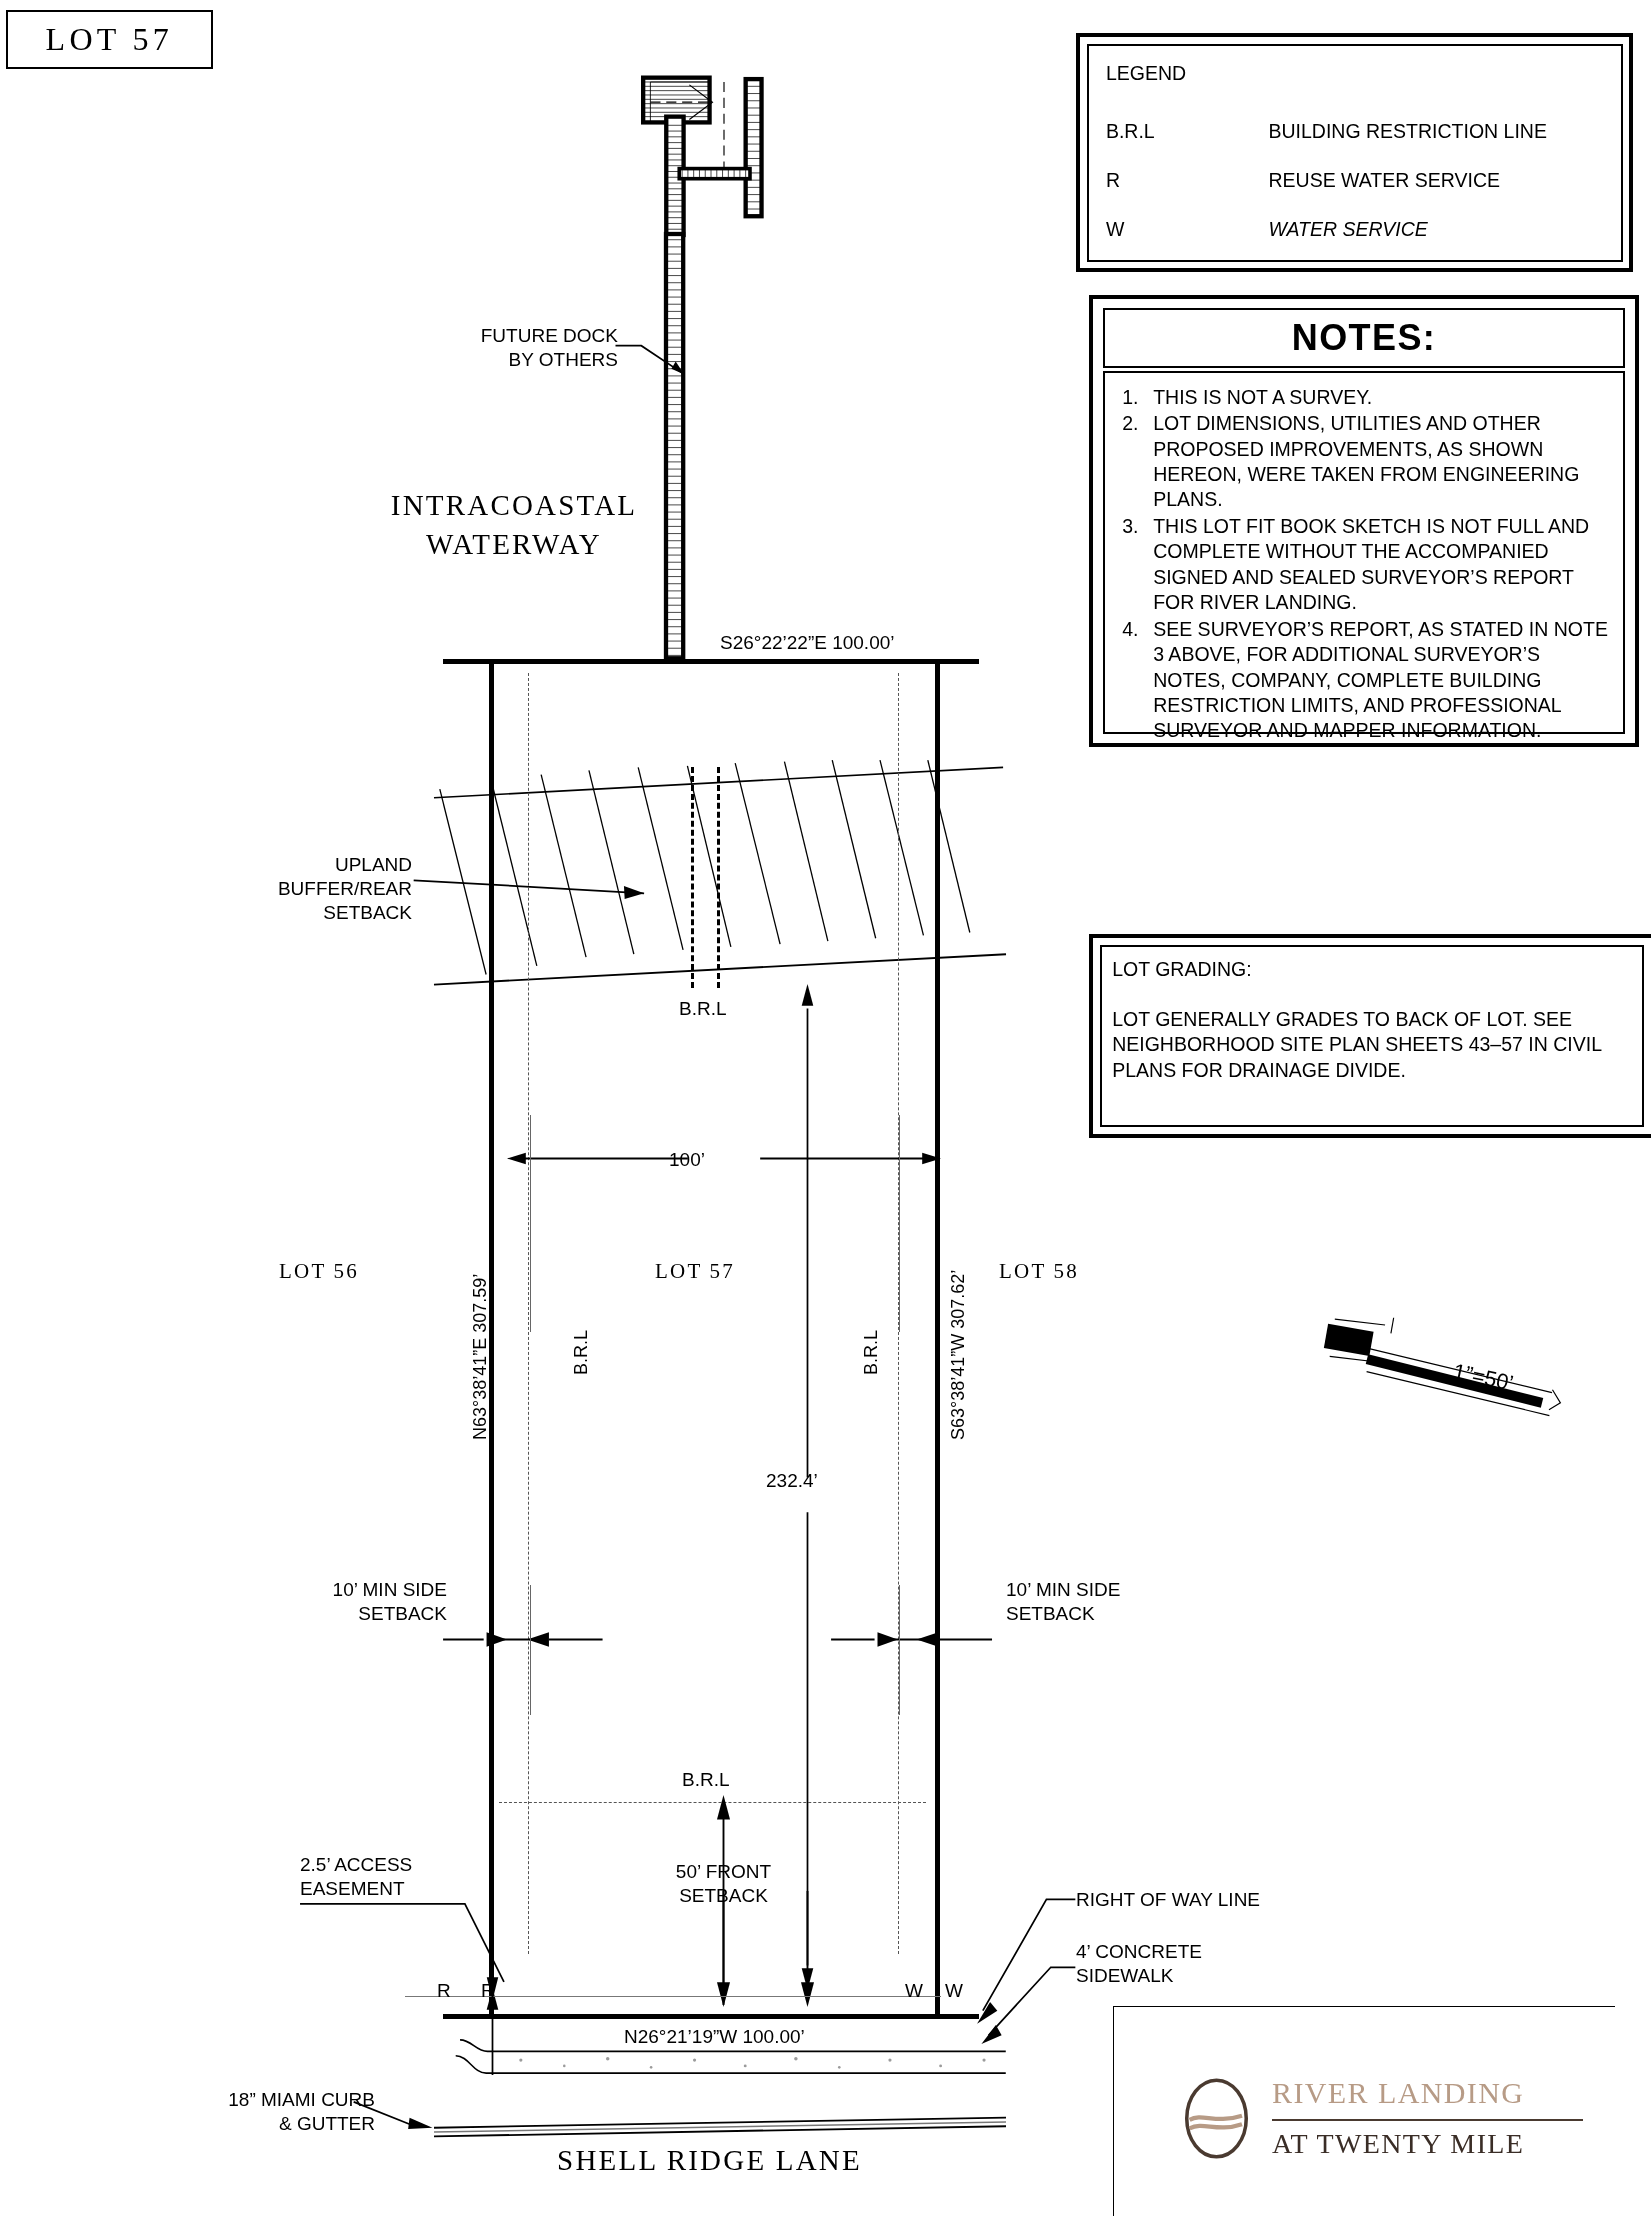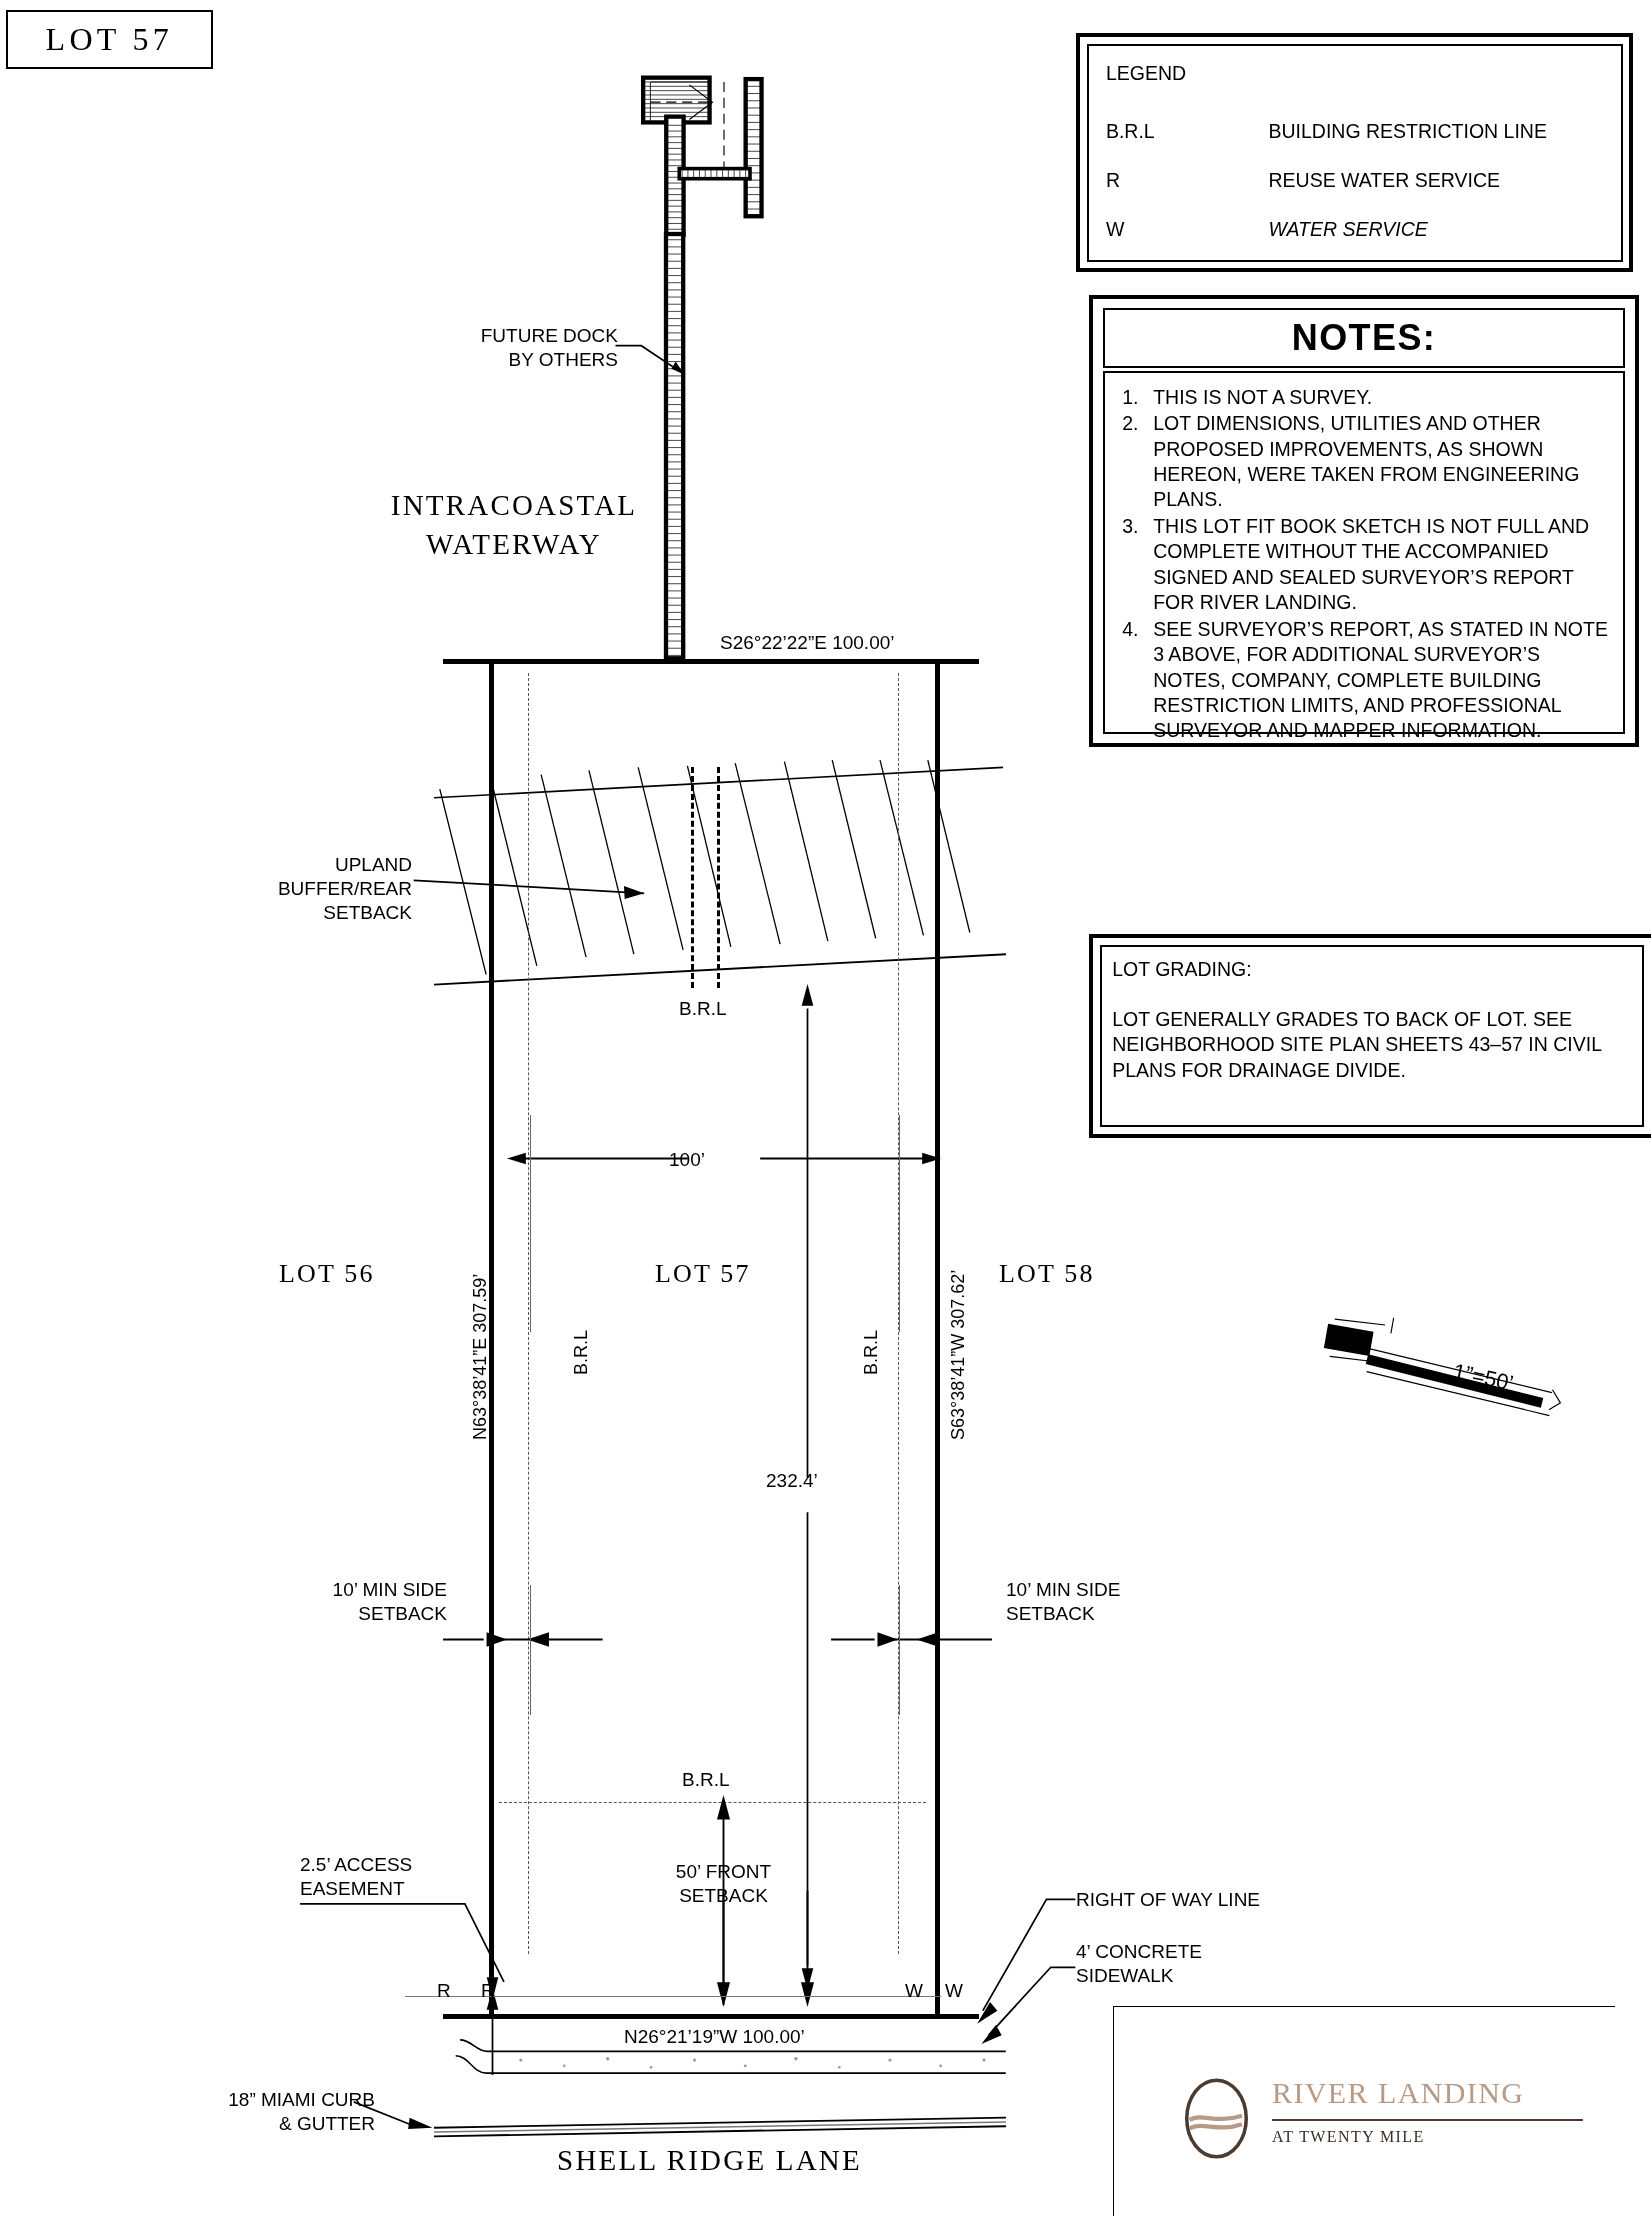--- a/index.html
+++ b/index.html
@@ -37,27 +37,27 @@
       padding:10px 10px;box-sizing:border-box;font-size:19.5px;line-height:1.30;}
   #grading-title{margin-bottom:24.6px;}
 
   
   #logo-box{left:1113px;top:2006px;width:501px;height:210px;border-top:1.4px solid #000;
       border-left:1.4px solid #000;background:#fff;}
   #logo-mark{position:absolute;left:67px;top:69px;width:71px;height:85px;}
   #logo-text{position:absolute;left:158px;top:69px;}
   #logo-name{font-family:"Liberation Serif",serif;font-size:30px;letter-spacing:1.4px;color:#b79b86;}
   #logo-rule{height:2.2px;background:#4a3a30;margin:8.7px 0 7.2px 0;width:311px;}
-  #logo-sub{font-family:"Liberation Serif",serif;font-size:16px;letter-spacing:1.4px;color:#3a2d26;}
+  #logo-sub{font-family:"Liberation Serif",serif;font-size:28px;letter-spacing:1.4px;color:#3a2d26;}
 
   
   .dtxt{font-size:19px;line-height:1.25;}
   .dtxt-sm{font-size:18px;line-height:1.25;}
   .big-serif{font-family:"Liberation Serif",serif;font-size:29px;letter-spacing:2.2px;}
-  .lot-serif{font-family:"Liberation Serif",serif;font-size:26px;letter-spacing:2.2px;}
+  .lot-serif{font-family:"Liberation Serif",serif;font-size:21px;letter-spacing:2.2px;}
 
   .rot90{transform:rotate(-90deg);transform-origin:left top;white-space:nowrap;}
 
   
   .lineH{position:absolute;background:#000;height:1.4px;}
   .lineV{position:absolute;background:#000;width:1.4px;}
   .thickV{position:absolute;background:#000;width:5px;}
   .thickH{position:absolute;background:#000;height:5px;}
   .dashV{position:absolute;width:0;border-left:1.4px dashed #000;}
   .dashH{position:absolute;height:0;border-top:1.4px dashed #000;}

